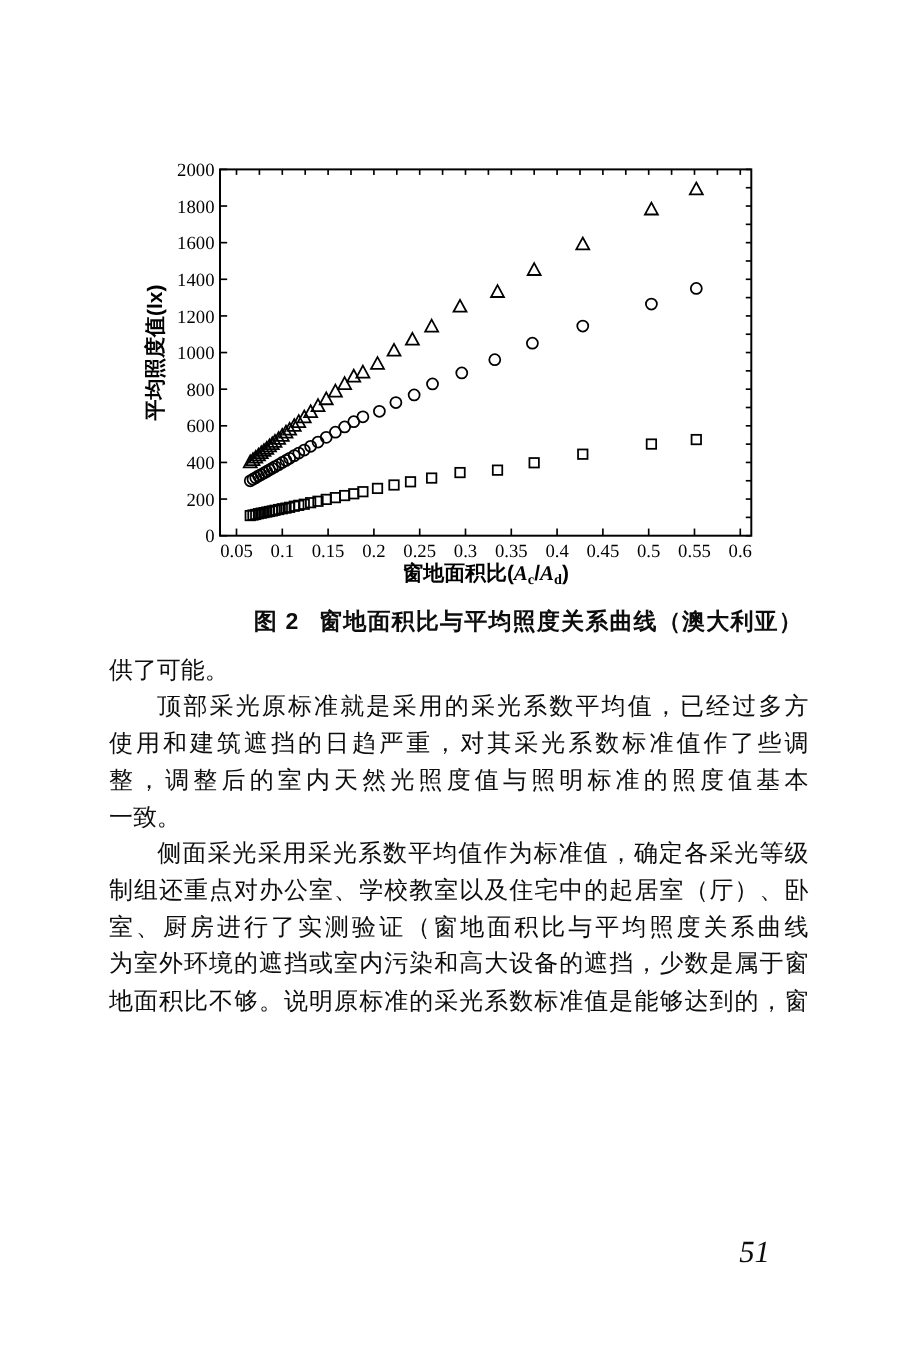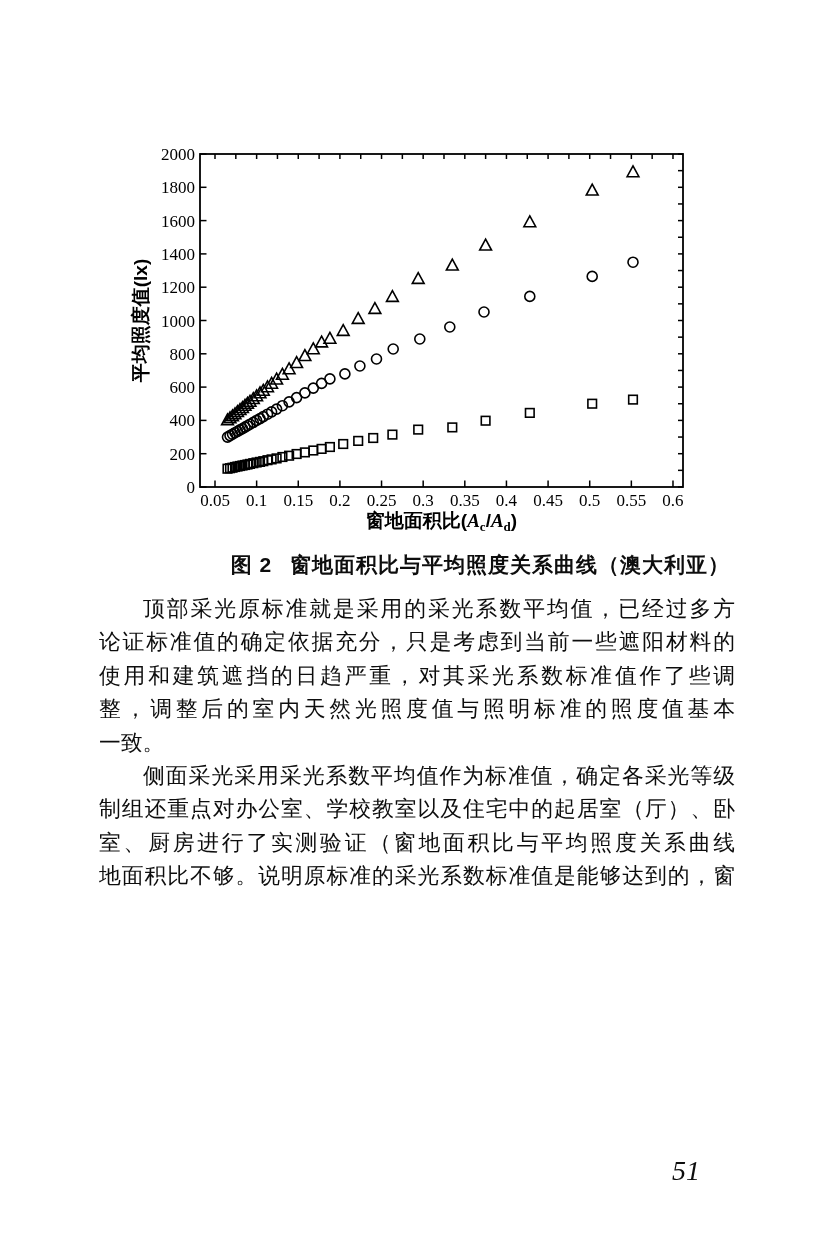--- a/index.html
+++ b/index.html
@@ -21,21 +21,21 @@
     position:absolute;left:99px;top:593px;width:636px;
     font-size:21.8px;
   }
   .line{
     height:33.4px;line-height:33.4px;
     text-align:justify;text-align-last:left;
   }
   .line.fill{text-align-last:justify;}
   .line.indent{text-indent:44px;}
   .page-number{
-    position:absolute;left:672px;top:1155px;
+    position:absolute;left:672px;top:1123px;
     font-style:italic;font-size:28px;
     font-family:"Liberation Serif","DejaVu Serif",serif;
   }
 </style>
 </head>
 <body>
 
 <div class="page">
   <svg id="chart-svg" width="827" height="560" viewBox="0 0 827 560">
       <rect x="200" y="154" width="483" height="333" fill="none" stroke="#000000" stroke-width="1.8"></rect>
@@ -243,24 +243,25 @@
         <rect x="481.3" y="416.4" width="8.6" height="8.6"></rect>
         <rect x="525.5" y="408.6" width="8.6" height="8.6"></rect>
         <rect x="587.9" y="399.4" width="8.6" height="8.6"></rect>
         <rect x="628.7" y="395.3" width="8.6" height="8.6"></rect>
       </g>
     </svg>
   <div class="caption">
     <span class="cap-label">图 2</span><span>窗地面积比与平均照度关系曲线（澳大利亚）</span>
   </div>
   <div class="body-text" id="body-text">
+      <div class="line">供了可能。</div>
       <div class="line indent fill">顶部采光原标准就是采用的采光系数平均值，已经过多方</div>
-      <div class="line fill">论证标准值的确定依据充分，只是考虑到当前一些遮阳材料的</div>
       <div class="line fill">使用和建筑遮挡的日趋严重，对其采光系数标准值作了些调</div>
       <div class="line fill">整，调整后的室内天然光照度值与照明标准的照度值基本</div>
       <div class="line">一致。</div>
       <div class="line indent fill">侧面采光采用采光系数平均值作为标准值，确定各采光等级</div>
       <div class="line fill">制组还重点对办公室、学校教室以及住宅中的起居室（厅）、卧</div>
       <div class="line fill">室、厨房进行了实测验证（窗地面积比与平均照度关系曲线</div>
+      <div class="line fill">为室外环境的遮挡或室内污染和高大设备的遮挡，少数是属于窗</div>
       <div class="line fill">地面积比不够。说明原标准的采光系数标准值是能够达到的，窗</div>
     </div>
   <div class="page-number">51</div>
 </div>
 
 </body></html>

